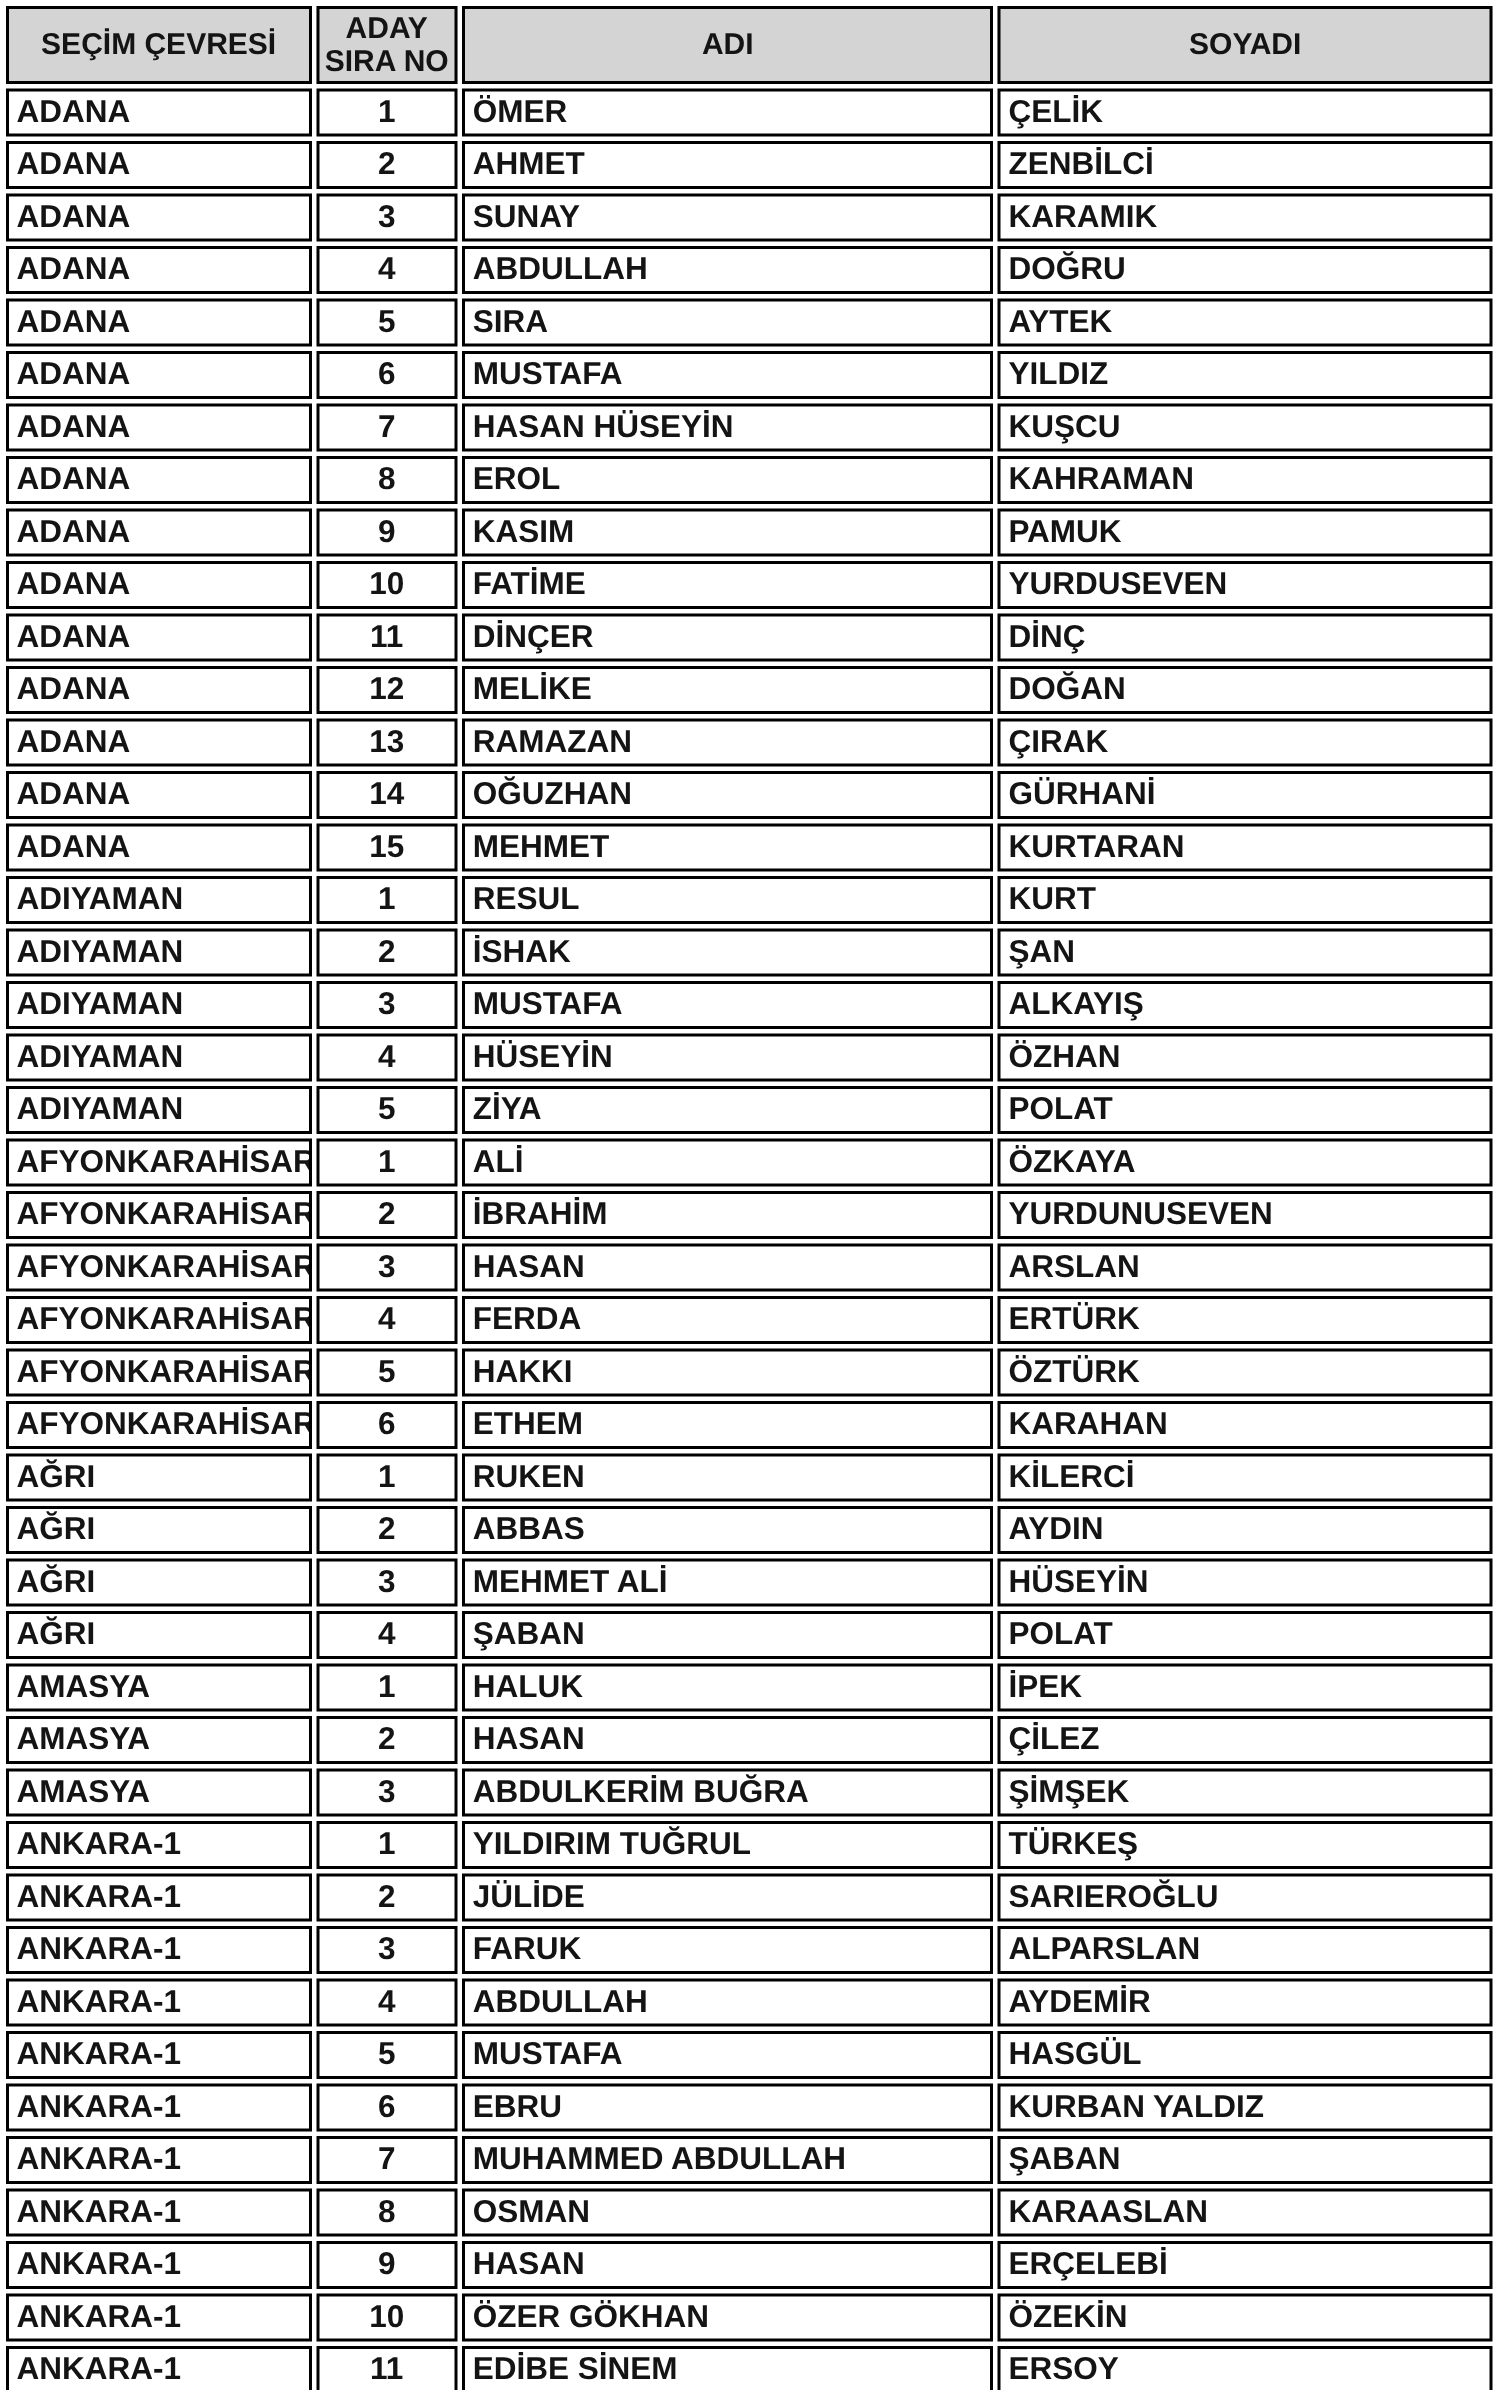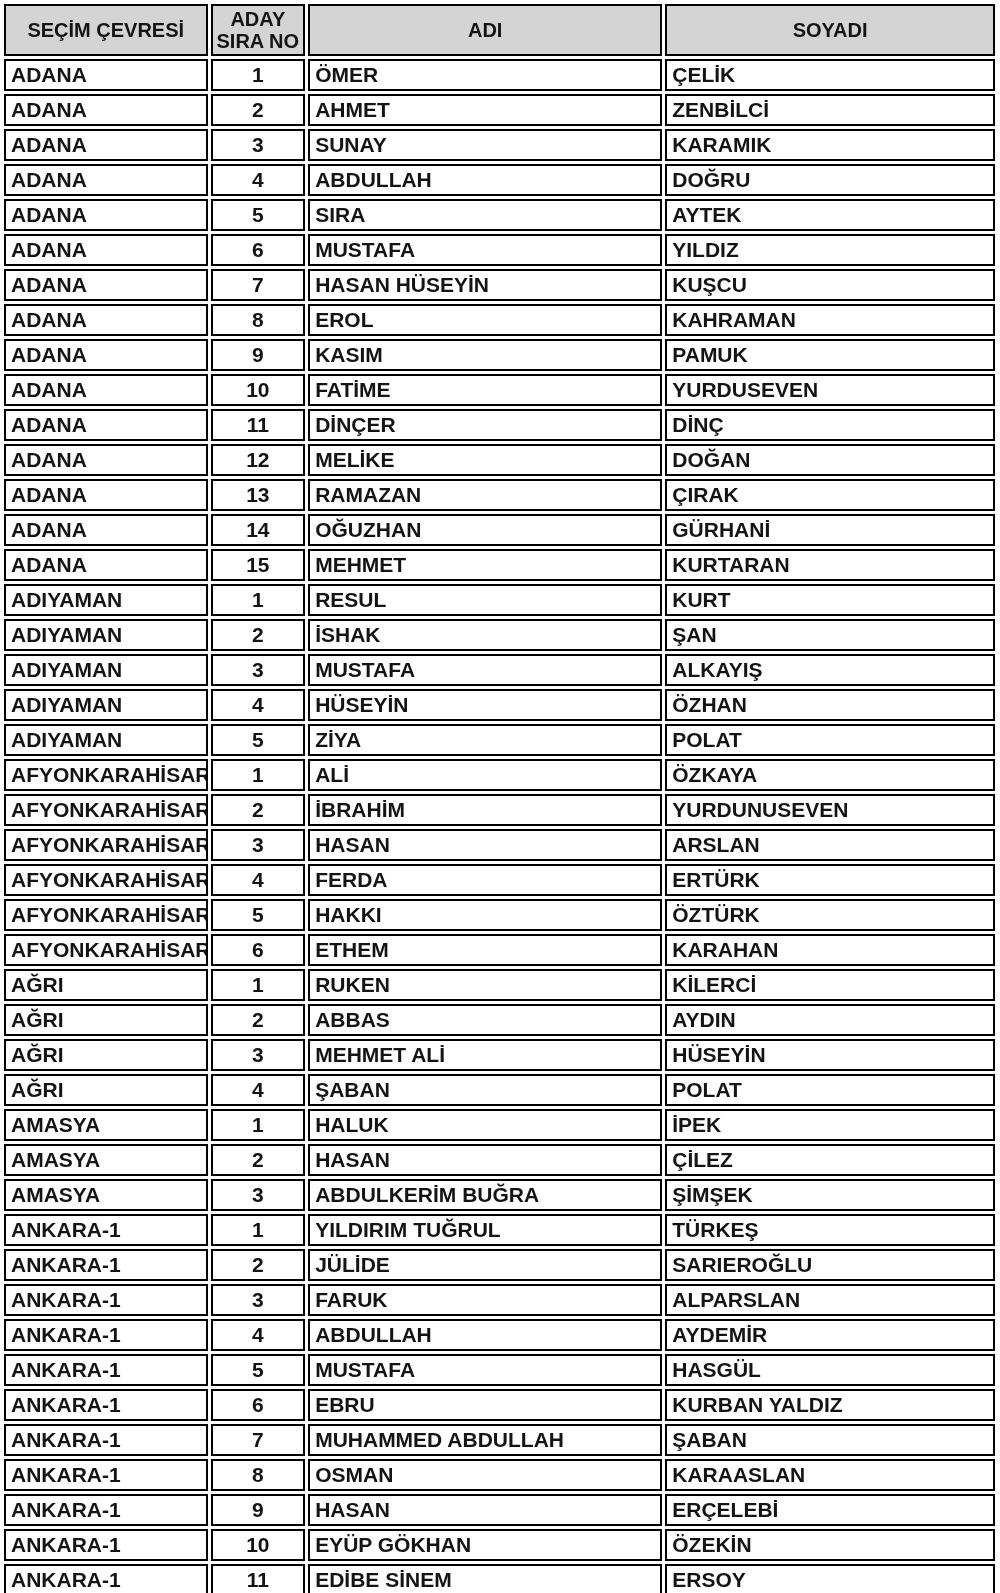--- a/index.html
+++ b/index.html
@@ -319,21 +319,21 @@
         </tr>
         <tr>
           <td>ANKARA-1</td>
           <td class="num">9</td>
           <td>HASAN</td>
           <td>ERÇELEBİ</td>
         </tr>
         <tr>
           <td>ANKARA-1</td>
           <td class="num">10</td>
-          <td>EYÜP GÖKHAN</td>
+          <td>ÖZER GÖKHAN</td>
           <td>ÖZEKİN</td>
         </tr>
         <tr>
           <td>ANKARA-1</td>
           <td class="num">11</td>
           <td>EDİBE SİNEM</td>
           <td>ERSOY</td>
         </tr>
       </tbody>
   </table>

